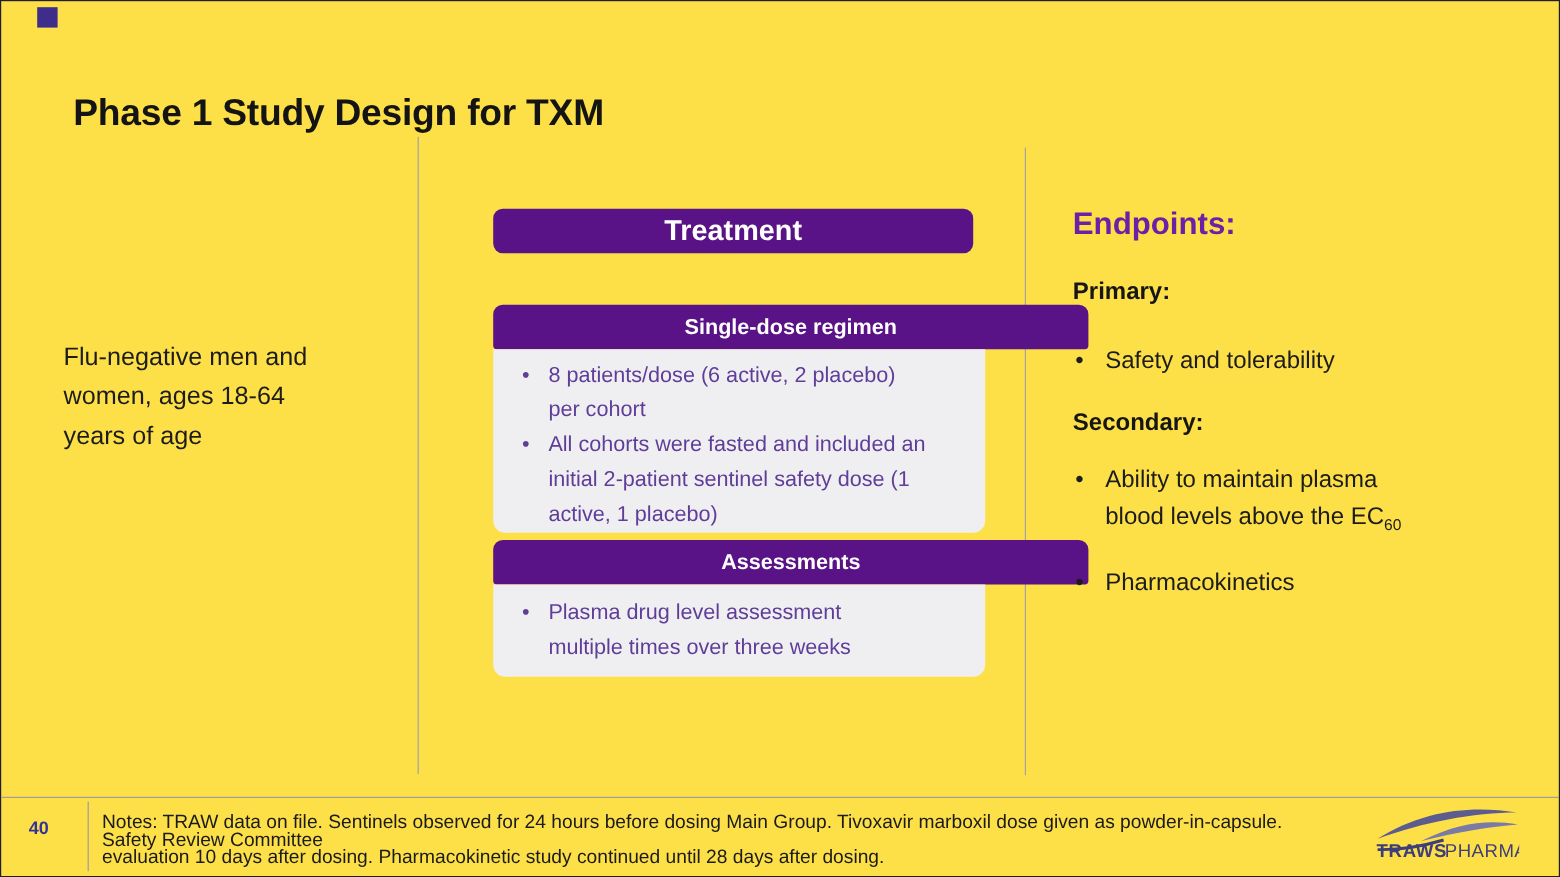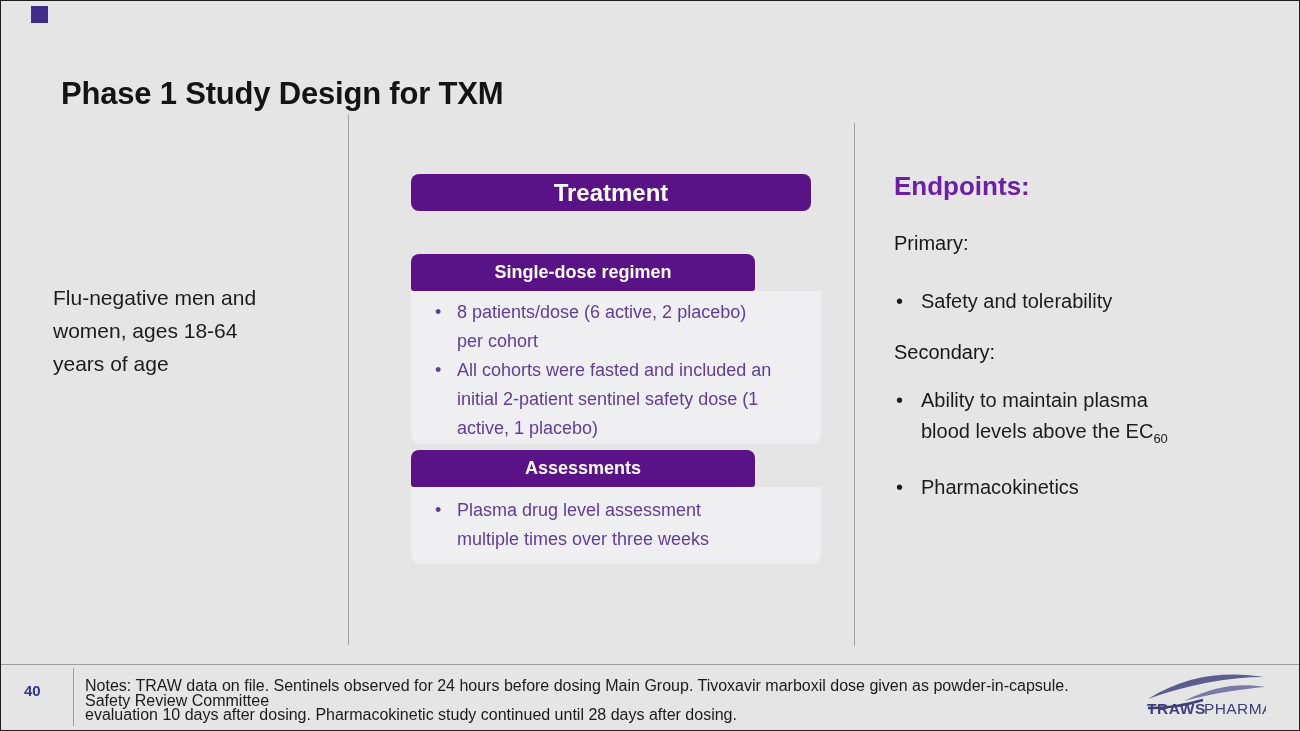--- a/index.html
+++ b/index.html
@@ -1,50 +1,50 @@
 <!DOCTYPE html>
 <html><head>
 <meta charset="utf-8">
 <style>
   html,body{margin:0;padding:0;background:#ffffff;}
   .page{
-    position:relative;width:1300px;height:731px;background:#e5e5e5;
+    position:relative;width:1300px;height:731px;background:#fde047;
     font-family:"Liberation Sans",sans-serif;overflow:hidden;
     border:1px solid #1f1f1f;box-sizing:border-box;
   }
   .corner-sq{position:absolute;left:30px;top:5px;width:17px;height:17px;background:#3f2d8c;}
   .title{position:absolute;left:60px;top:54px;font-size:31px;font-weight:700;color:#141414;letter-spacing:-0.2px;}
   .vdiv{position:absolute;width:1px;background:#a3a3a3;}
   #vdiv1{left:347px;top:113px;height:531px;}
   #vdiv2{left:853px;top:122px;height:523px;}
 
   
   .elig-h{position:absolute;left:52px;top:170px;font-size:26px;font-weight:700;color:#6d1fa7;}
   .elig-p1{position:absolute;left:52px;top:229px;font-size:21px;color:#1c1c1c;}
   .elig-p2{position:absolute;left:52px;top:280px;width:205px;font-size:21px;line-height:33px;color:#1c1c1c;}
 
   
   .bar{position:absolute;left:410px;background:#5a1386;color:#ffffff;font-weight:700;text-align:center;}
   #bar-treatment{top:173px;width:400px;height:37px;line-height:37px;font-size:24px;border-radius:8px;}
-  .sec-head{position:absolute;left:410px;width:344px;height:37px;line-height:37px;font-size:18px;
+  .sec-head{position:absolute;left:410px;width:496px;height:37px;line-height:37px;font-size:18px;
     border-radius:8px 8px 3px 3px;background:#5a1386;color:#fff;font-weight:700;text-align:center;}
   #sd-head{top:253px;}
   #as-head{top:449px;}
   .sec-body{position:absolute;left:410px;width:410px;background:#efeff1;border-radius:0 0 10px 10px;box-sizing:border-box;}
   #sd-body{top:290px;height:153px;padding-top:7px;}
   #as-body{top:486px;height:77px;padding-top:9px;}
   ul.pb{margin:0;padding:0 0 0 22px;list-style:none;color:#5f3d99;font-size:18px;line-height:29px;}
   ul.pb li{position:relative;padding-left:24px;}
   ul.pb li::before{content:"\2022";position:absolute;left:2px;top:0;}
   #sd-body ul{width:342px;}
   #as-body ul{width:296px;}
 
   
   .ep-h{position:absolute;left:893px;top:170px;font-size:26px;font-weight:700;color:#6d1fa7;}
-  .ep-sub{position:absolute;left:893px;font-size:20px;font-weight:400;color:#161616;}
+  .ep-sub{position:absolute;left:893px;font-size:20px;font-weight:700;color:#161616;}
   #ep-primary{top:231px;}
   #ep-secondary{top:340px;}
   ul.ep{position:absolute;left:893px;margin:0;padding:0;list-style:none;font-size:20px;color:#1c1c1c;line-height:31px;}
   ul.ep li{position:relative;padding-left:27px;}
   ul.ep li::before{content:"\2022";position:absolute;left:2px;top:0;}
   #ep-list1{top:285px;}
   #ep-list2{top:384px;width:287px;}
   #ep-list2 li + li{margin-top:18px;}
   sub.ec{font-size:13px;}
 

